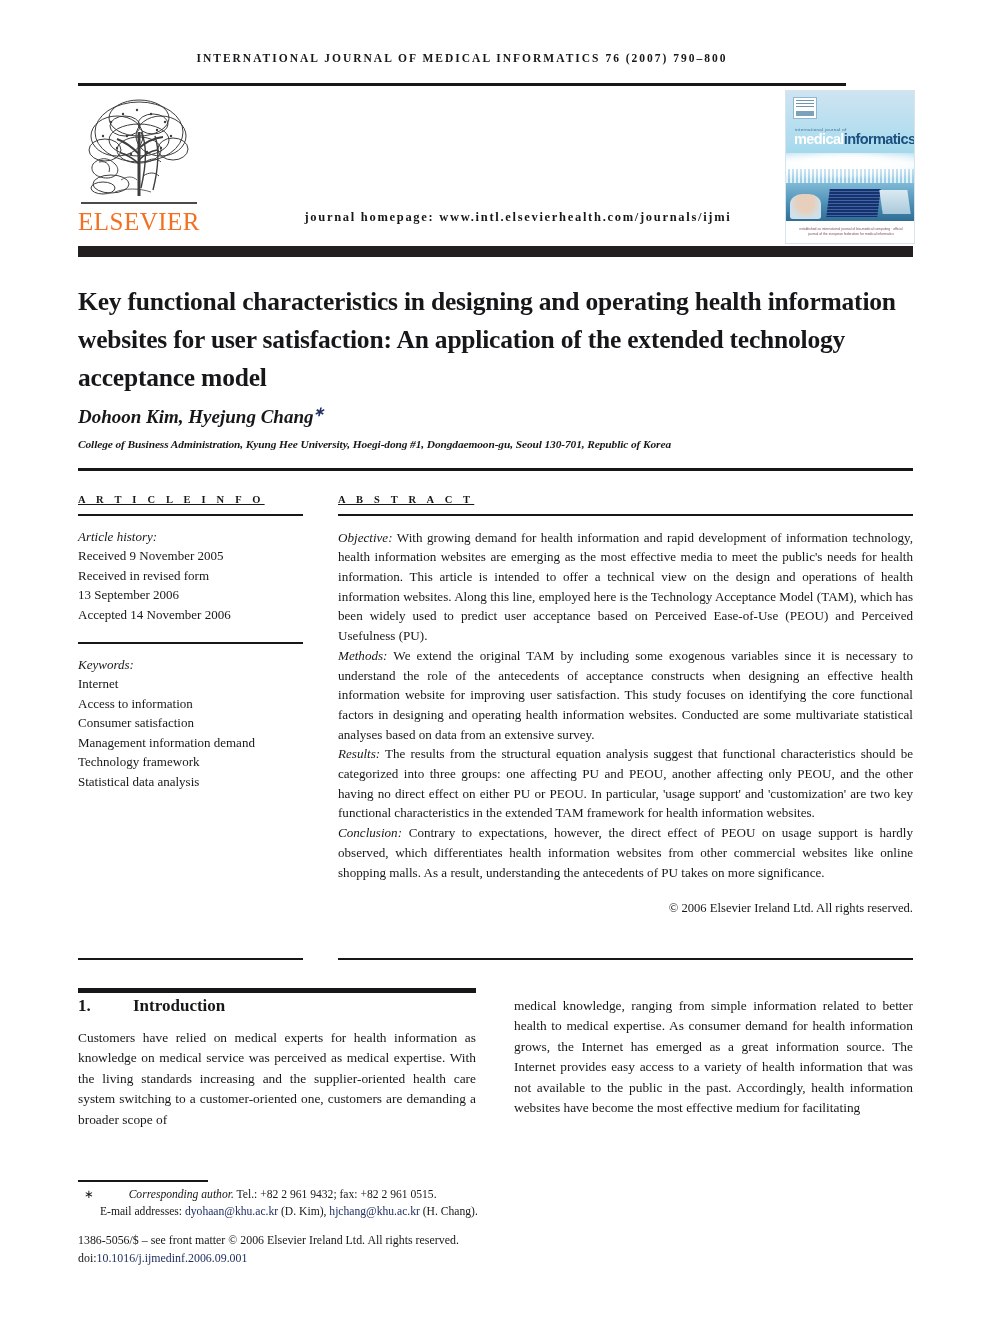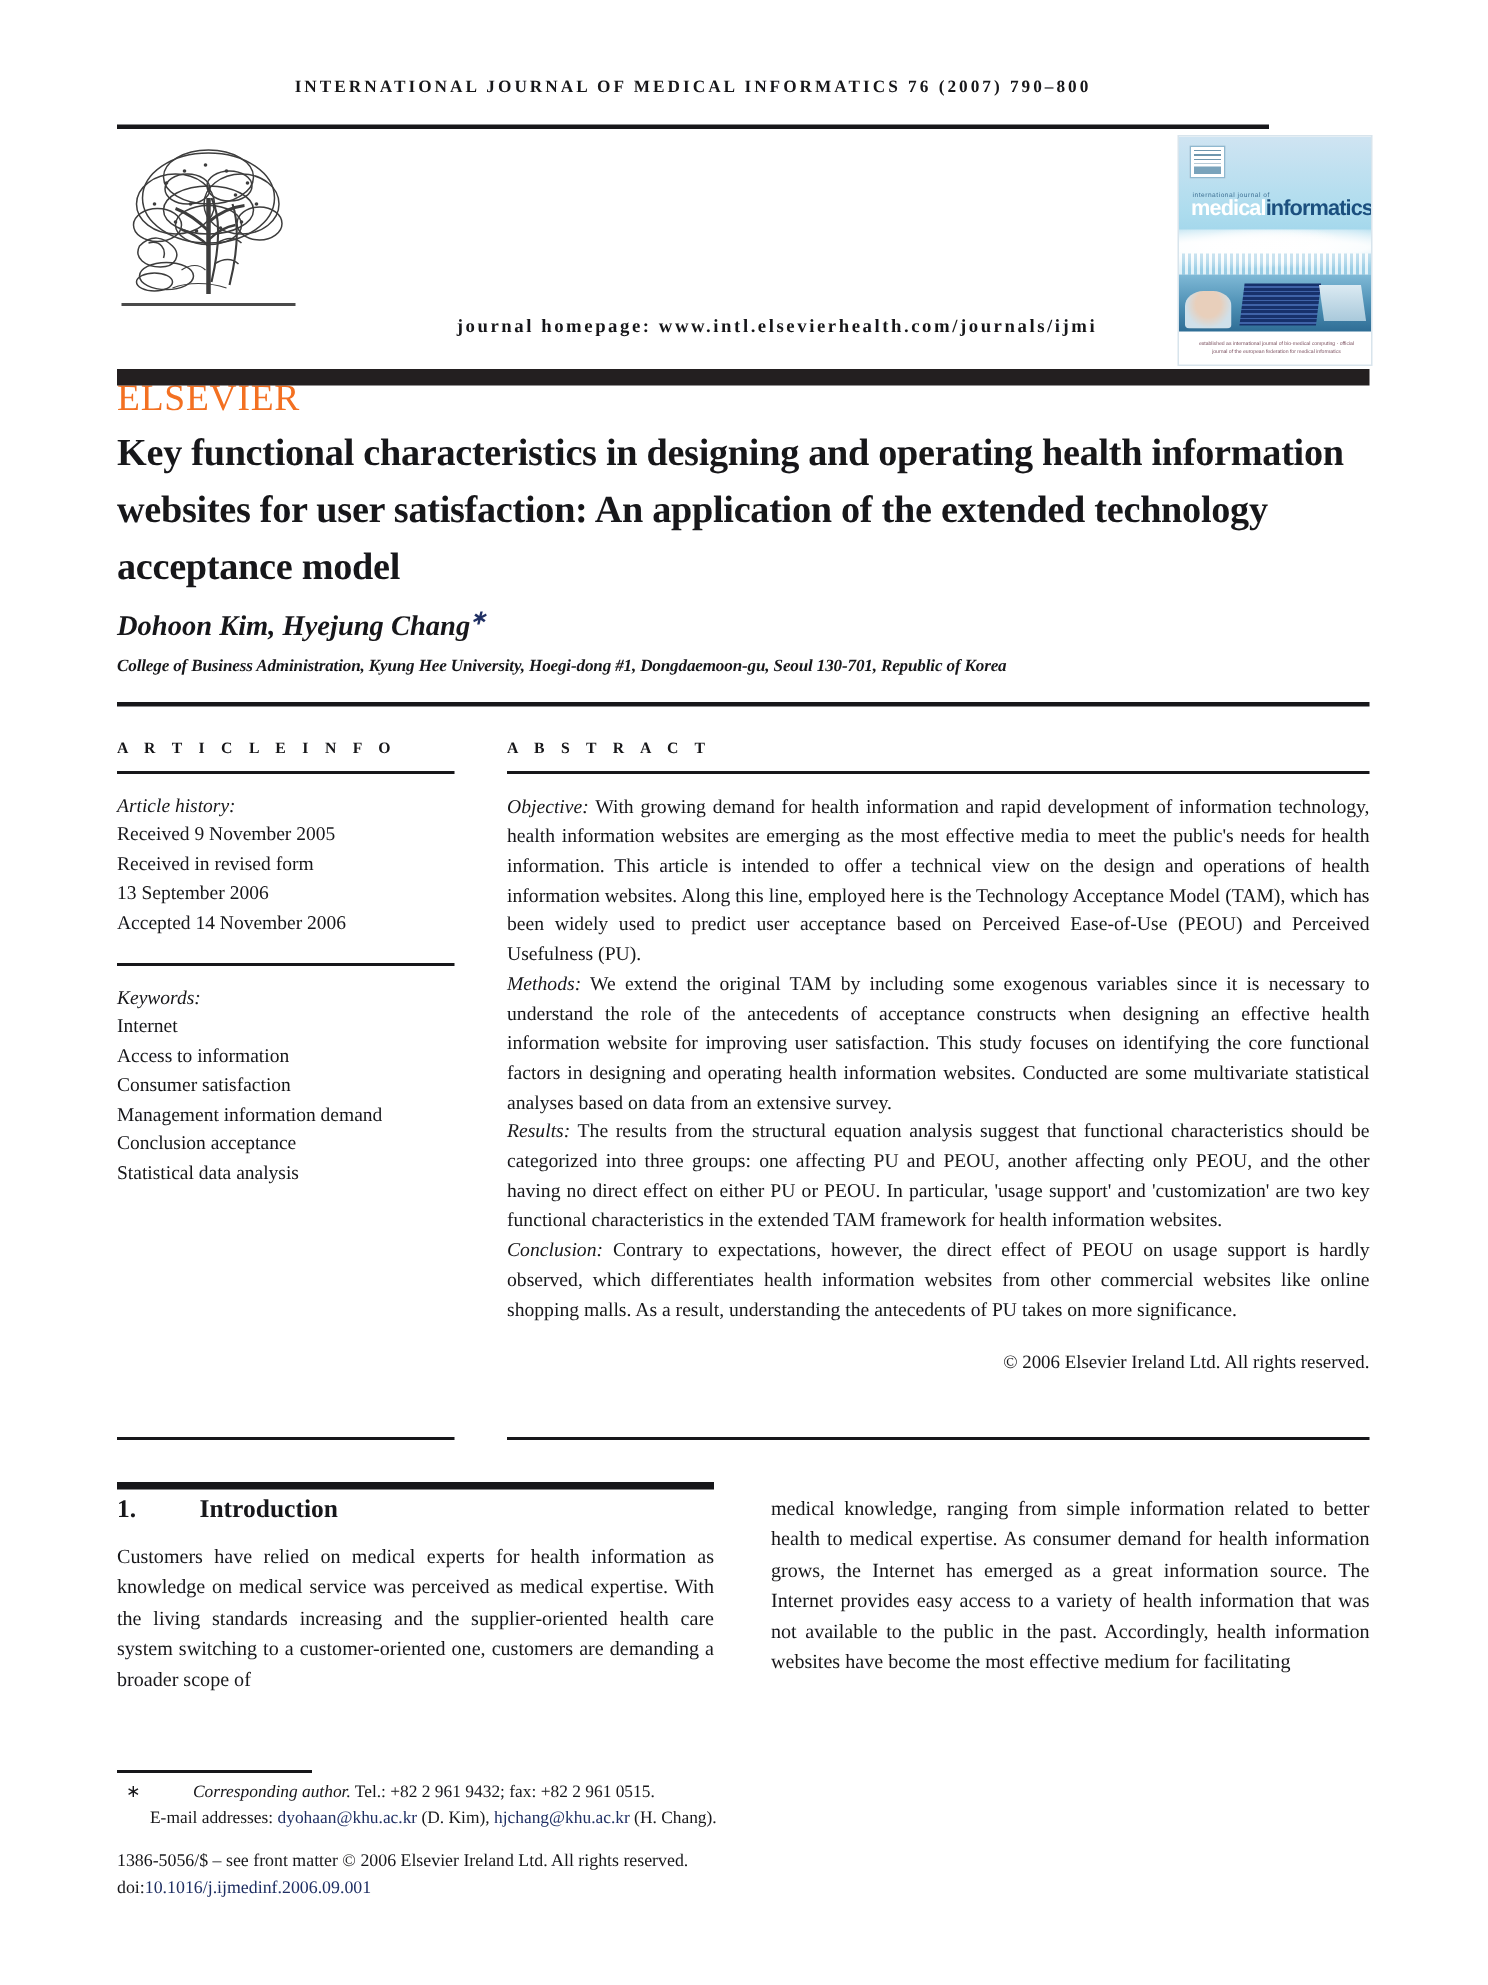--- a/index.html
+++ b/index.html
@@ -70,21 +70,20 @@
   }
   .els-word {
     position: absolute;
     left: 0px; top: 116px;
     width: 122px;
     text-align: center;
     font-family: "Liberation Serif", serif;
     font-size: 25px;
     letter-spacing: 0.5px;
     color: #f37021;
-    margin-top: 44px;
   }
 
   
   .homepage {
     position: absolute;
     left: 175px; top: 120px;
     width: 530px;
     text-align: center;
     font-family: "Liberation Serif", serif;
     font-weight: bold;
@@ -270,20 +269,21 @@
     left: 338px; top: 494px;
     width: 575px;
   }
   .sec-label {
     font-family: "Liberation Serif", serif;
     font-weight: bold;
     font-size: 10.5px;
     letter-spacing: 4.2px;
     color: #17171a;
     text-transform: uppercase;
+    text-decoration: underline;
   }
   .hair {
     height: 1.6px;
     background: #17171a;
     margin-top: 9px;
   }
   .info-block {
     margin-top: 11px;
     font-family: "Liberation Serif", serif;
     font-size: 13px;
@@ -498,21 +498,21 @@
       <div>13 September 2006</div>
       <div>Accepted 14 November 2006</div>
     </div>
     <div class="kw-rule"></div>
     <div class="info-block">
       <div class="it">Keywords:</div>
       <div>Internet</div>
       <div>Access to information</div>
       <div>Consumer satisfaction</div>
       <div>Management information demand</div>
-      <div>Conclusion acceptance</div>
+      <div>Technology framework</div>
       <div>Statistical data analysis</div>
     </div>
   </div>
 
   <div class="col-abs">
     <div class="sec-label">A B S T R A C T</div>
     <div class="hair"></div>
     <div class="abs-body">
       <p><span class="lead">Objective:</span><span> With growing demand for health information and rapid development of information technology, health information websites are emerging as the most effective media to meet the public's needs for health information. This article is intended to offer a technical view on the design and operations of health information websites. Along this line, employed here is the Technology Acceptance Model (TAM), which has been widely used to predict user acceptance based on Perceived Ease-of-Use (PEOU) and Perceived Usefulness (PU).</span></p>
       <p><span class="lead">Methods:</span><span> We extend the original TAM by including some exogenous variables since it is necessary to understand the role of the antecedents of acceptance constructs when designing an effective health information website for improving user satisfaction. This study focuses on identifying the core functional factors in designing and operating health information websites. Conducted are some multivariate statistical analyses based on data from an extensive survey.</span></p>

